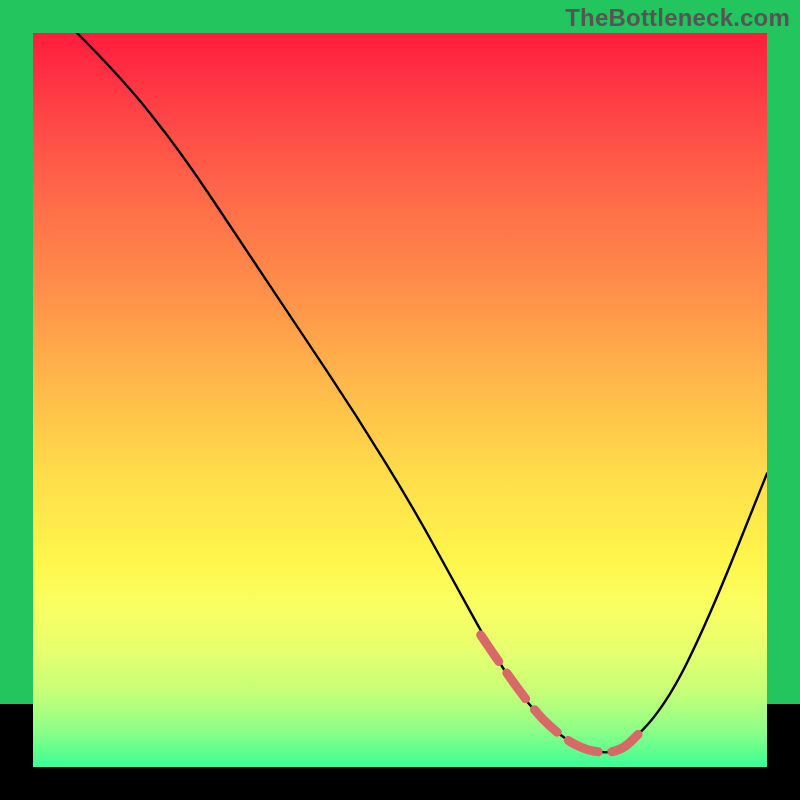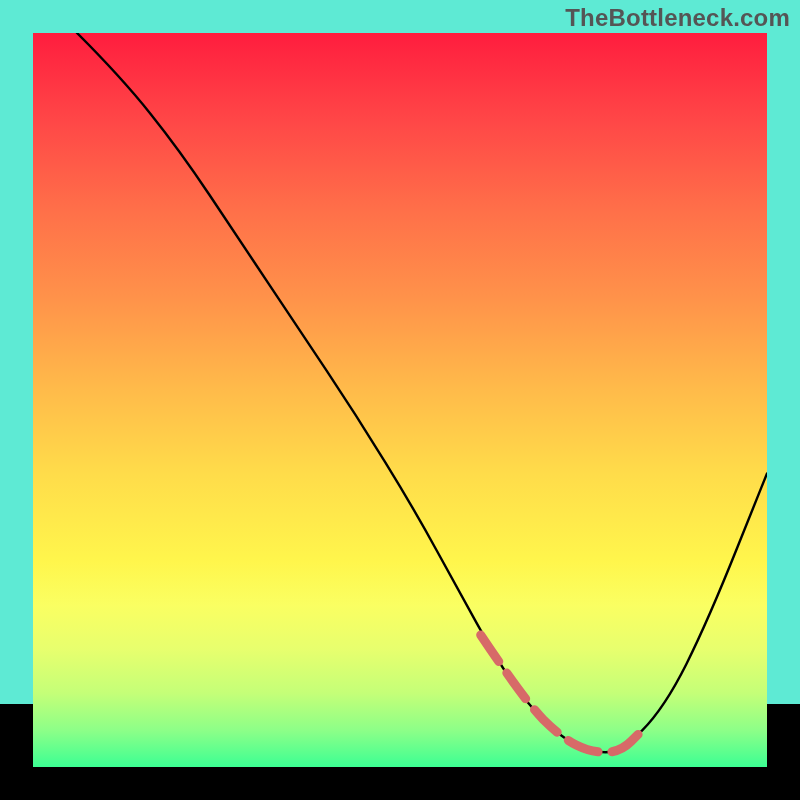--- a/index.html
+++ b/index.html
@@ -8,21 +8,21 @@
     width: 800px;
     height: 800px;
     background: #000;
     font-family: Arial, Helvetica, sans-serif;
     overflow: hidden;
   }
   .frame {
     position: relative;
     width: 800px;
     height: 704px;
-    background: #5eead4;
+    background: #22c55e;
   }
   .attribution {
     position: absolute;
     top: 4px;
     right: 10px;
     color: #555;
     font-size: 24px;
     font-weight: bold;
     letter-spacing: 0.2px;
     z-index: 30;

